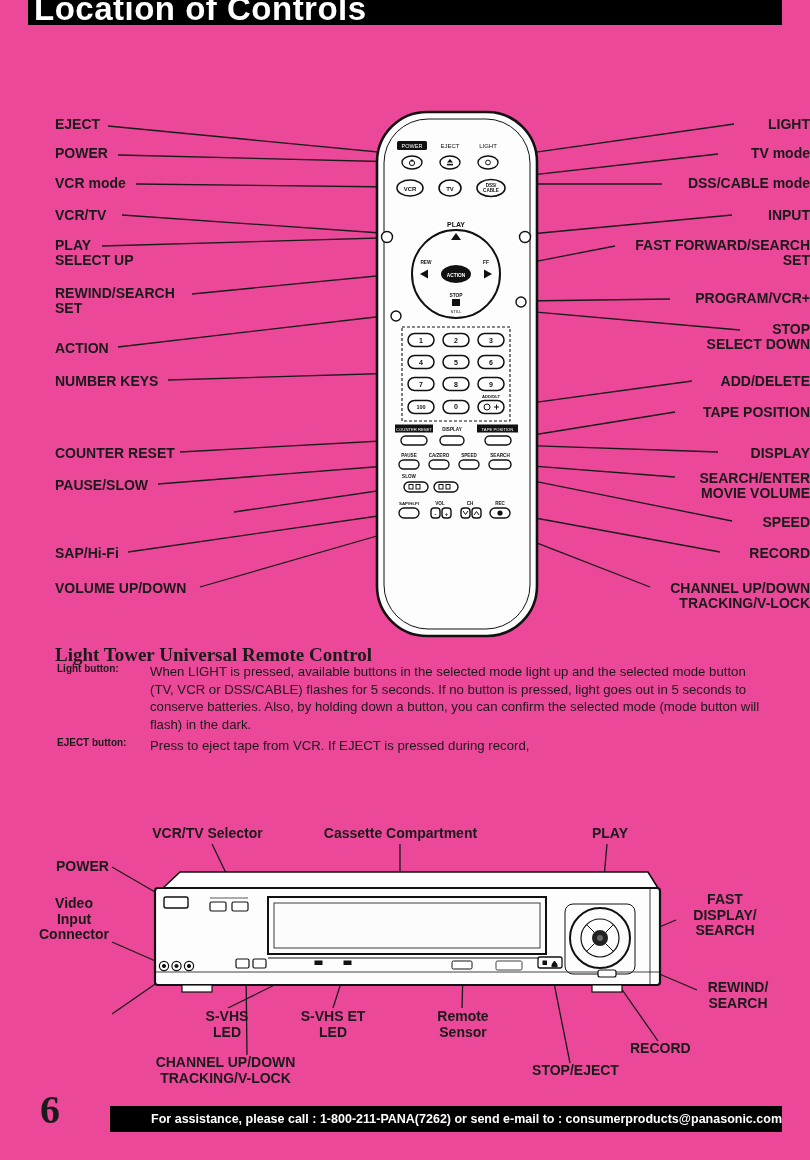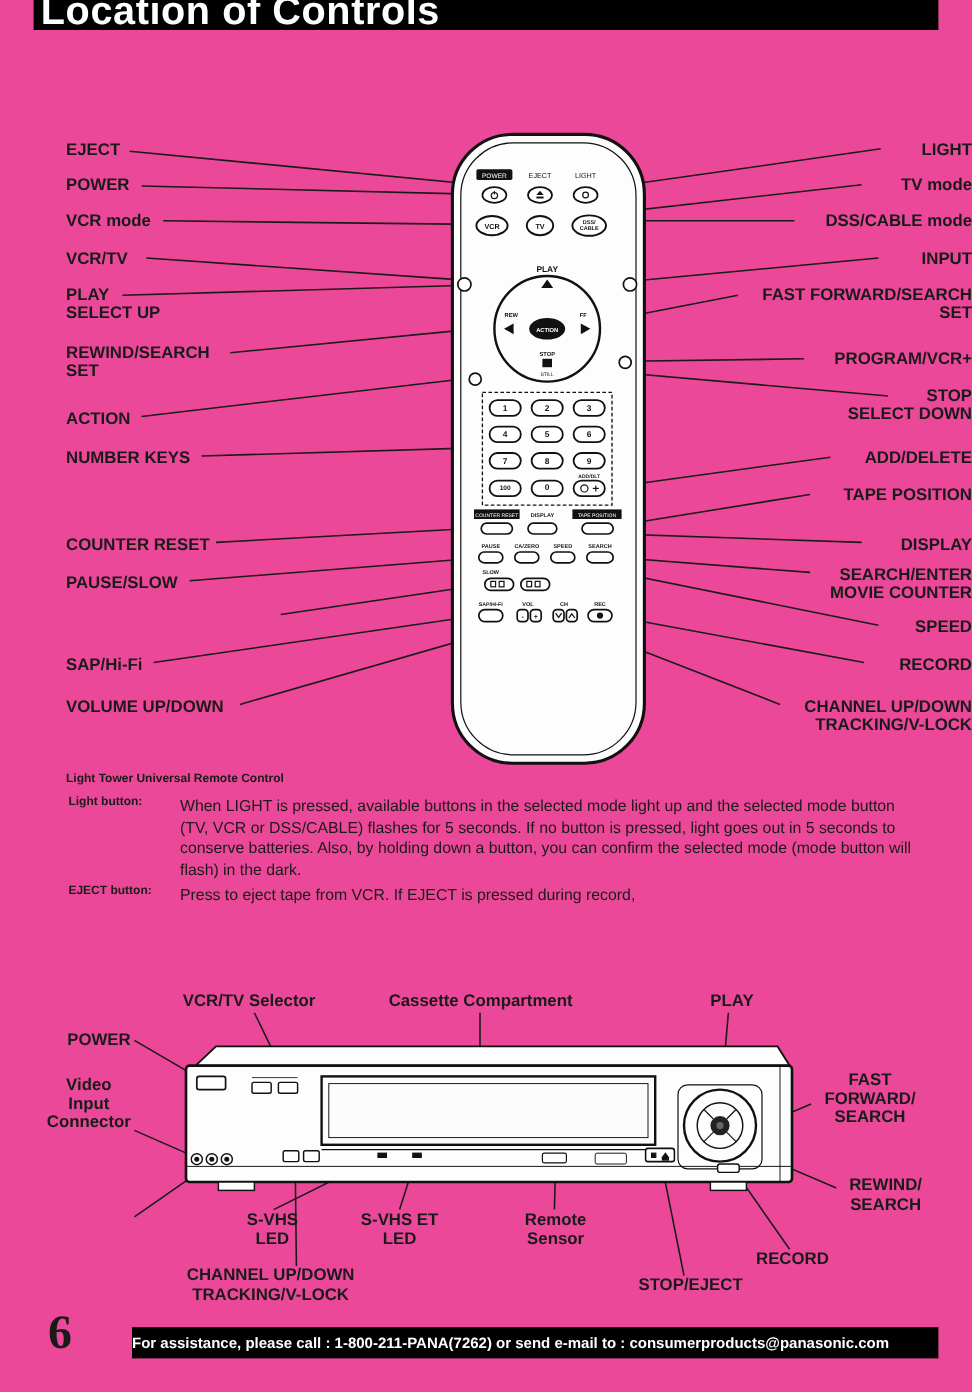--- a/index.html
+++ b/index.html
@@ -7,28 +7,28 @@
         font-family:"Liberation Sans",sans-serif;color:#1a1a1a;overflow:hidden;padding-left:28px;}
   .banner{position:absolute;left:28px;top:0;width:754px;height:25px;background:#000;overflow:hidden;}
   .banner-text{display:block;margin:-10px 0 0 6px;font-size:33px;font-weight:bold;color:#fff;letter-spacing:.5px;}
   .badge{position:absolute;background:#000;color:#fff;font-weight:bold;font-size:15px;height:25px;
          line-height:25px;padding:0 16px;border-radius:13px;z-index:3;}
   svg.d1{position:absolute;left:0;top:100px;z-index:1;}
   svg.d2{position:absolute;left:0;top:820px;z-index:1;}
   .callout{position:absolute;font-weight:bold;font-size:14px;line-height:15px;white-space:nowrap;z-index:2;}
   .callout.l{left:55px;}
   .callout.r{right:28px;text-align:right;}
-  .note-h{position:absolute;left:55px;top:644px;font-weight:bold;font-size:10px;}
+  .note-h{position:absolute;left:55px;top:644px;font-weight:bold;font-size:19px;font-family:Liberation Serif, serif;}
   .note-label{position:absolute;left:57px;font-weight:bold;font-size:10px;}
   .note-text{position:absolute;left:150px;font-size:13.2px;line-height:17.6px;width:612px;}
   .fc{position:absolute;font-weight:bold;font-size:14px;line-height:15.5px;z-index:2;}
   .fc.c{text-align:center;}
   .pagenum{position:absolute;left:40px;top:1086px;font-family:"Liberation Serif",serif;font-size:40px;font-weight:bold;}
   .footbar{position:absolute;left:110px;top:1106px;width:672px;height:26px;background:#000;color:#fff;
-           font-size:12.5px;font-weight:bold;line-height:26px;text-align:left;}
+           font-size:12.5px;font-weight:bold;line-height:26px;text-align:right;}
   text{font-family:"Liberation Sans",sans-serif;}
 </style>
 </head>
 <body>
 
 <div class="page">
 
   <div class="banner">
     <span class="banner-text">Location of Controls</span>
   </div>
@@ -278,21 +278,21 @@
       <div>ADD/DELETE</div>
     </div>
   <div class="callout r" style="top:405px">
       <div>TAPE POSITION</div>
     </div>
   <div class="callout r" style="top:446px">
       <div>DISPLAY</div>
     </div>
   <div class="callout r" style="top:471px">
     <div>SEARCH/ENTER</div>
-    <div>MOVIE COUNTER</div>
+    <div>MOVIE VOLUME</div>
   </div>
   <div class="callout r" style="top:515px">
       <div>SPEED</div>
     </div>
   <div class="callout r" style="top:546px">
       <div>RECORD</div>
     </div>
   <div class="callout r" style="top:581px">
     <div>CHANNEL UP/DOWN</div>
     <div>TRACKING/V-LOCK</div>
@@ -393,21 +393,21 @@
   <div class="fc" style="left:56px;top:859px;">
       <div>POWER</div>
     </div>
   <div class="fc c" style="left:30px;top:896px;width:88px">
     <div>Video</div>
     <div>Input</div>
     <div>Connector</div>
   </div>
   <div class="fc c" style="left:668px;top:892px;width:114px">
     <div>FAST</div>
-    <div>FORWARD/</div>
+    <div>DISPLAY/</div>
     <div>SEARCH</div>
   </div>
   <div class="fc c" style="left:692px;top:980px;width:92px">
     <div>REWIND/</div>
     <div>SEARCH</div>
   </div>
   <div class="fc c" style="left:192px;top:1009px;width:70px">
     <div>S-VHS</div>
     <div>LED</div>
   </div>

